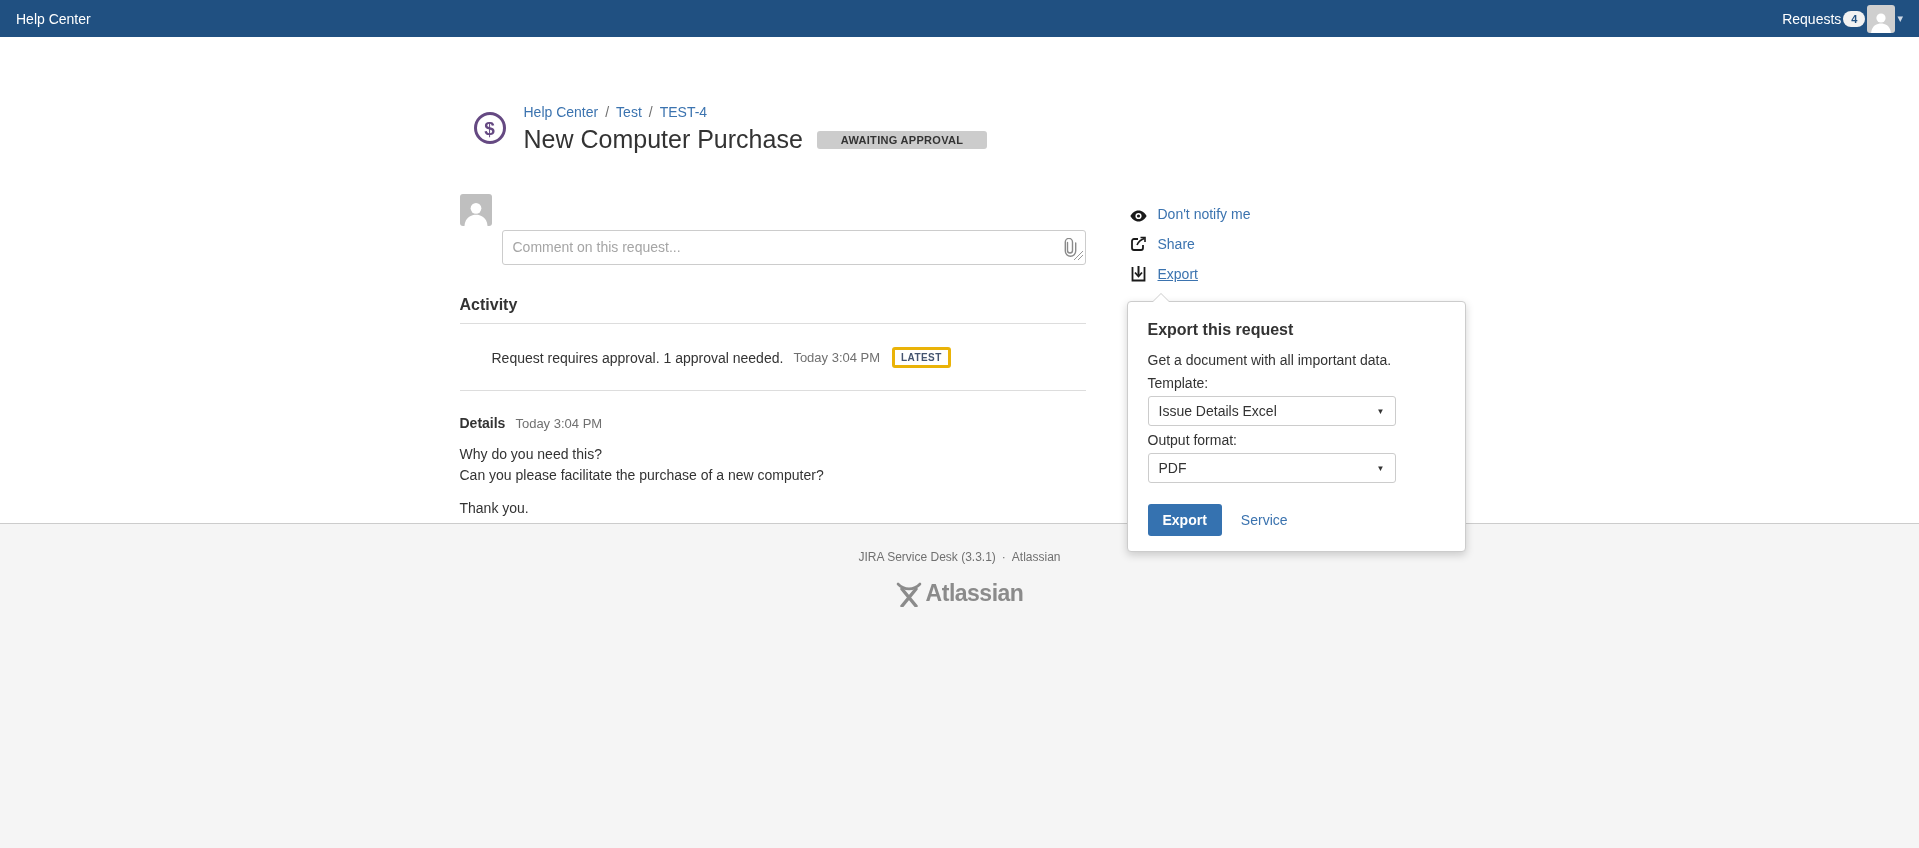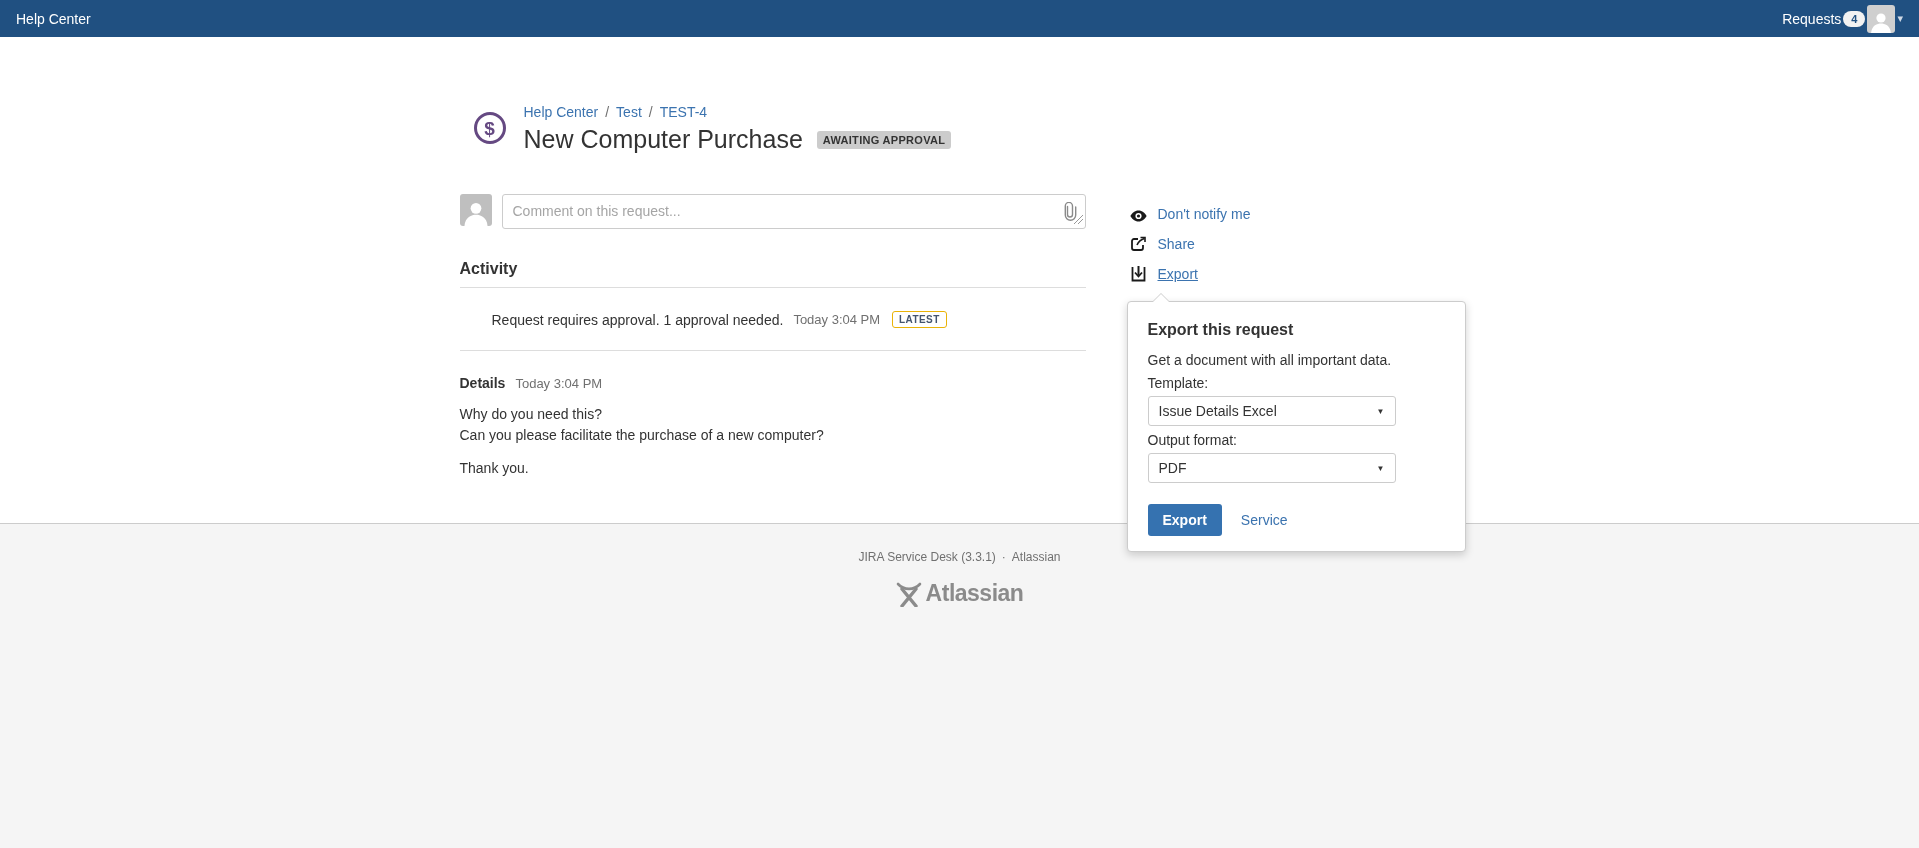--- a/index.html
+++ b/index.html
@@ -33,49 +33,49 @@
     color:#654982; font-weight:bold; font-size:19px; line-height:1;
     display:flex; align-items:center; justify-content:center; margin-top:8px; flex:0 0 auto;
   }
   .breadcrumb { font-size:14px; }
   .breadcrumb a { color:#3b73af; text-decoration:none; }
   .crumb-sep { color:#707070; padding:0 7px; }
   .title-row { display:flex; align-items:center; gap:14px; margin-top:5px;justify-content:flex-end; }
   .page-title { font-size:25px; font-weight:normal; color:#333; margin:0; }
   .status-lozenge {
     background:#cccccc; color:#333; font-size:11px; font-weight:bold;
-    padding:3px 6px; border-radius:3px; letter-spacing:0.3px; white-space:nowrap;
+    padding:3px 24px; border-radius:3px; letter-spacing:0.3px; white-space:nowrap;
   }
   .content-row { display:flex; margin-top:40px; }
   .main-col { width:626px; }
   .side-col { margin-left:44px; width:330px; padding-top:8px; }
   
   .comment-row { display:flex; gap:10px; }
   .avatar-32 {
     width:32px; height:32px; background:#bfbfbf; border-radius:3px;
     display:flex; align-items:flex-end; justify-content:center; overflow:hidden; flex:0 0 auto;
   }
-  .comment-wrap { position:relative; flex:1; }
+  .comment-wrap { position:relative; flex:1;margin-top:36px; }
   .comment-input {
     width:100%; height:35px; border:1px solid #ccc; border-radius:3px;
     padding:8px 34px 8px 10px; font-size:14px; color:#333; resize:none;
     font-family:"Liberation Sans", sans-serif; outline:none;
   }
   .comment-input::placeholder { color:#a5a5a5; }
   .clip-btn { position:absolute; right:9px; top:8px; cursor:pointer; }
   .grip { position:absolute; right:3px; bottom:5px; }
   
   .activity-h {
     margin:27px 0 0 0; font-size:16px; font-weight:bold; color:#333;
     padding-bottom:9px; border-bottom:1px solid #ddd;
   }
   .approval-row { margin-top:23px; display:flex; align-items:center; font-size:14px;padding-left:32px; }
   .event-time { color:#707070; font-size:13px; margin-left:10px; }
   .latest-badge {
-    margin-left:12px; border:1px solid #eab308; border-radius:3px; background:#fff;
+    margin-left:12px; border:3px solid #eab308; border-radius:3px; background:#fff;
     color:#44546f; font-size:10px; font-weight:bold; padding:2px 6px; letter-spacing:0.4px;
   }
   .divider { border-bottom:1px solid #ddd; margin-top:22px; }
   .details-head { margin-top:24px; display:flex; align-items:center; }
   .details-label { font-size:14px; font-weight:bold; color:#333; }
   .details-body { margin-top:13px; font-size:14px; color:#333; line-height:21px; }
   .details-body .para2 { margin-top:12px; }
   
   .action-row { display:flex; align-items:flex-end; gap:11px; height:20px; margin-bottom:10px; }
   .action-row a { color:#3b73af; text-decoration:none; font-size:14px; }

